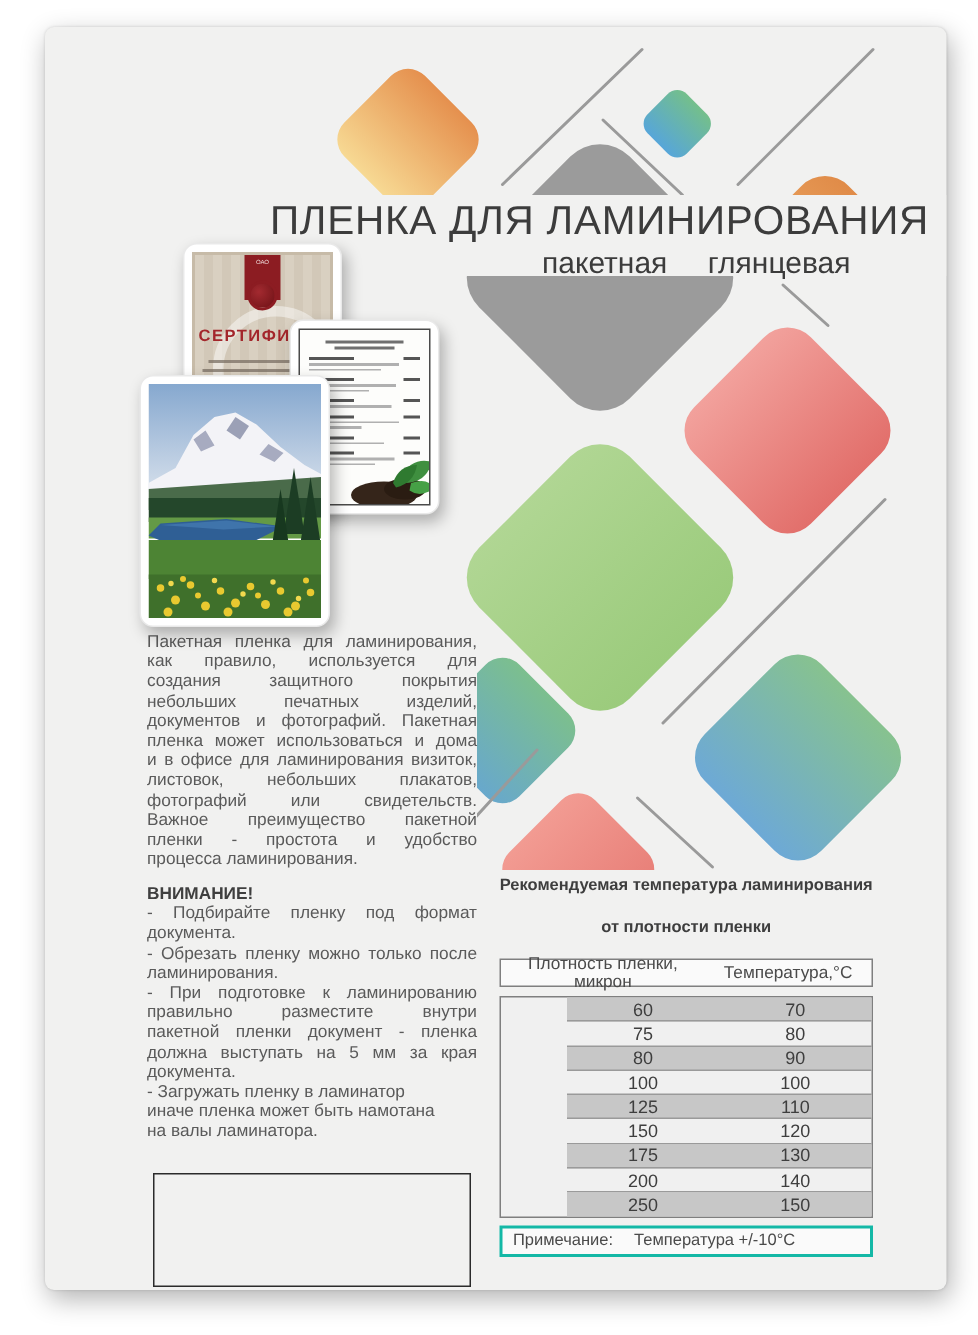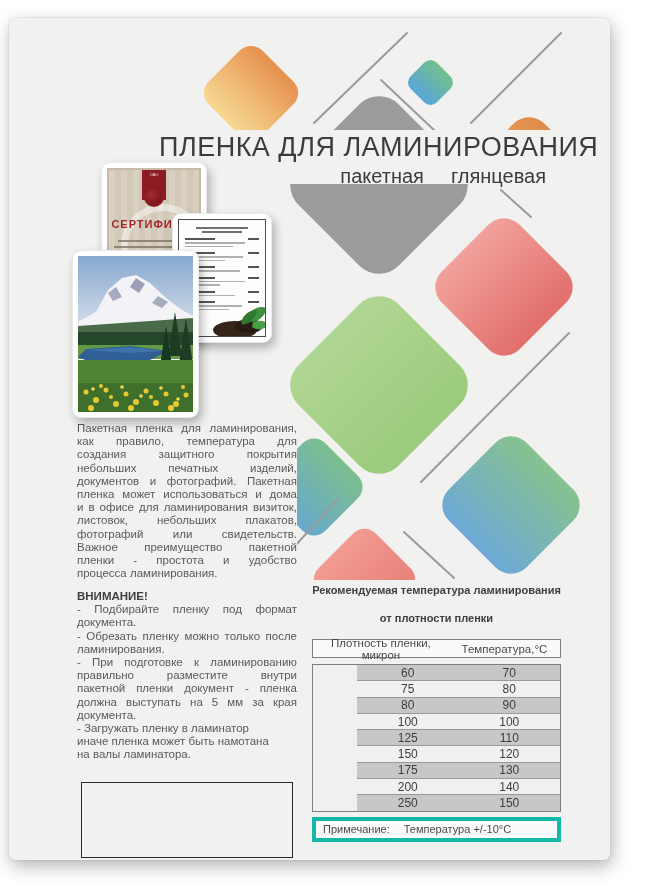--- a/index.html
+++ b/index.html
@@ -1,17 +1,17 @@
 <!DOCTYPE html>
 <html><head>
 <meta charset="utf-8">
 <style>
   html,body{margin:0;padding:0;background:#ffffff;width:652px;height:890px;overflow:hidden;
     font-family:"Liberation Sans", sans-serif;}
-  .page{position:absolute;left:9px;top:18px;width:601px;height:842px;background:#f1f1f0;
+  .page{position:absolute;left:30px;top:18px;width:601px;height:842px;background:#f1f1f0;
     border-radius:6px;box-shadow:2px 6px 18px rgba(0,0,0,0.30), 0 0 2px rgba(0,0,0,0.15);overflow:hidden;}
   
   .dia{position:absolute;transform:rotate(45deg);}
   .dia-orange-tl{left:204px;top:37px;width:76px;height:76px;border-radius:16px;
     background:linear-gradient(0deg,#f7d993,#e5904e);}
   .dia-teal-top{left:403px;top:46px;width:37px;height:37px;border-radius:9px;
     background:linear-gradient(180deg,#74bf8b,#57a6d9);}
   .dia-gray{left:299px;top:96px;width:142px;height:142px;border-radius:28px;background:#9b9b9b;}
   .dia-red{left:440px;top:214px;width:110px;height:110px;border-radius:22px;
     background:linear-gradient(90deg,#f2a19c,#e26f6b);}
@@ -79,21 +79,21 @@
   .tbl-h2{margin-top:16px;}
   .hdr-box{margin-top:15px;height:17px;border:1px solid #7f7f7f;background:#fafafa;
     display:flex;align-items:center;font-size:11.5px;color:#4a4a4a;}
   .hdr-box span{display:block;text-align:center;}
   .hc1{width:55%;} .hc2{width:45%;}
   .tbody{margin-top:6px;border:1px solid #7f7f7f;background:#f0f0f0;padding-left:44px;}
   .trow{height:15.3px;display:flex;align-items:center;font-size:12px;border-bottom:1px solid #9a9a9a;}
   .trow:last-of-type{border-bottom:none;}
   .trow div{width:50%;text-align:center;}
   .tbody div.trow:nth-of-type(odd){background:#c7c7c7;}
-  .note-box{margin-top:5px;height:17px;border:4px solid #14b8a6;background:#fafafa;
+  .note-box{margin-top:5px;height:17px;border:2px solid #14b8a6;background:#fafafa;
     display:flex;align-items:center;gap:14px;padding-left:7px;font-size:11px;color:#4a4a4a;}
 </style>
 </head>
 <body>
 
 <div class="page">
 
   <div class="dia dia-orange-tl"></div>
   <div class="dia dia-teal-top"></div>
   <div class="dia dia-gray"></div>
@@ -130,21 +130,21 @@
   <div class="subtitle">
     <span>пакетная</span>
     <span>глянцевая</span>
   </div>
 
   <div class="text-panel">
     <div class="copy intro">
 
         <div class="line jline">Пакетная пленка для ламинирования,</div>
 
-        <div class="line jline">как правило, температура для</div>
+        <div class="line jline">как правило, используется для</div>
 
         <div class="line jline">создания защитного покрытия</div>
 
         <div class="line jline">небольших печатных изделий,</div>
 
         <div class="line jline">документов и фотографий. Пакетная</div>
 
         <div class="line jline">пленка может использоваться и дома</div>
 
         <div class="line jline">и в офисе для ламинирования визиток,</div>

